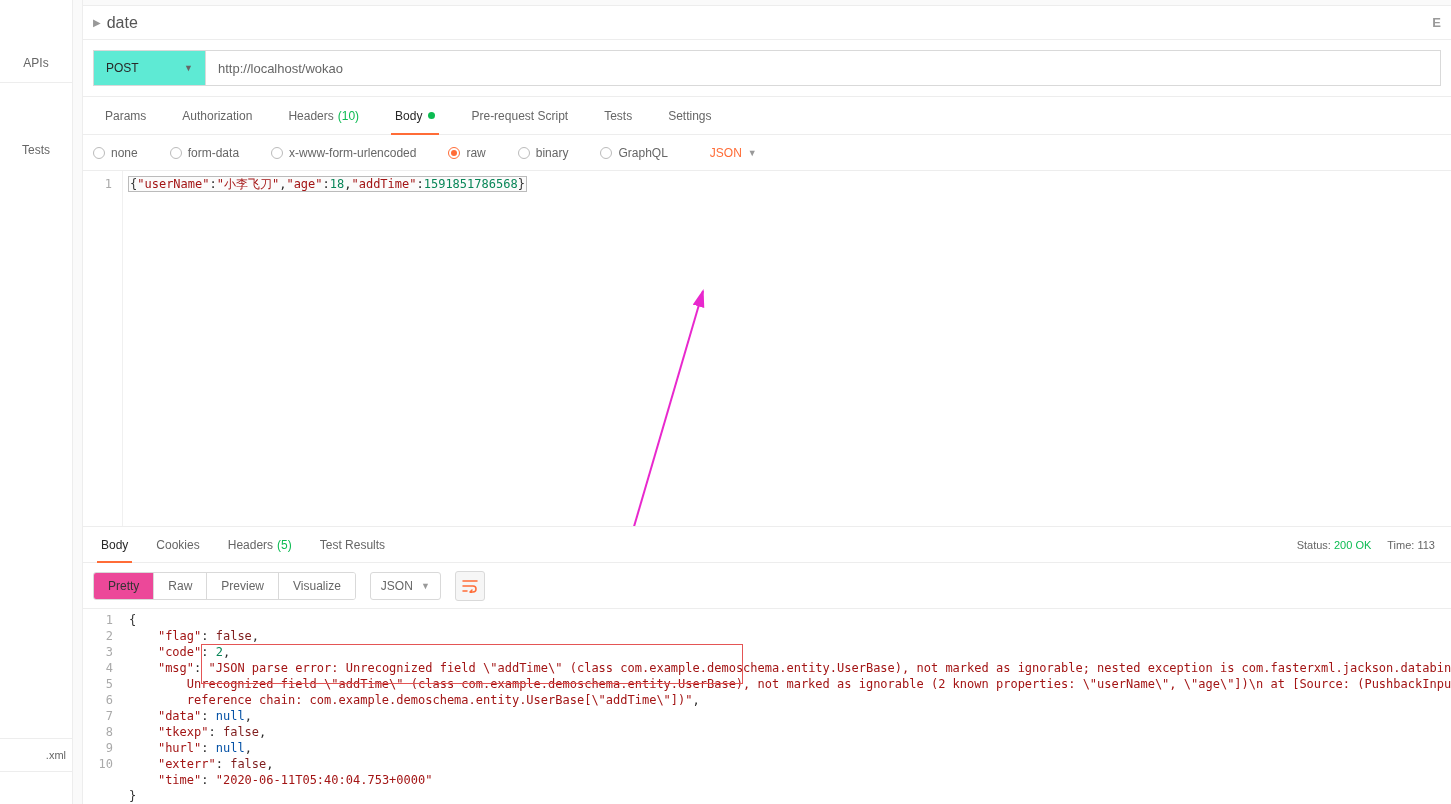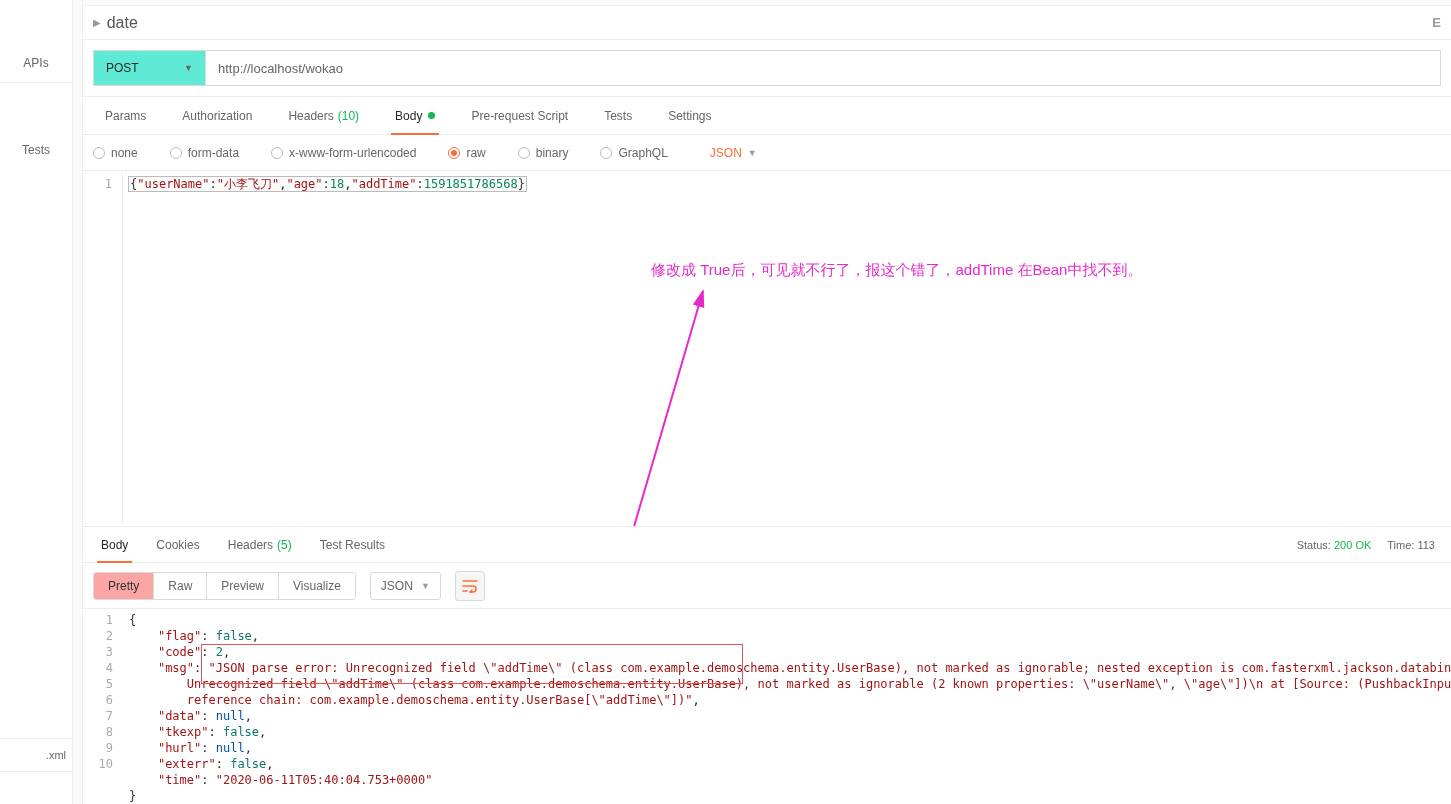--- a/index.html
+++ b/index.html
@@ -46,39 +46,39 @@
 .editor { flex: 1; display: flex; font-family: Consolas, Monaco, monospace; font-size: 12px; overflow: hidden; position: relative; }
 .editor .gutter { width: 40px; background: #fff; text-align: right; color: #aaa; padding: 4px 10px 0 0; line-height: 18px; border-right: 1px solid #f0f0f0; }
 .editor .code { flex: 1; padding: 4px 0 0 6px; line-height: 18px; position: relative; }
 .code .line { white-space: pre; }
 .hl-box { outline: 1px solid #bbb; background: rgba(200,200,200,0.08); padding: 0 1px; }
 .tok-brace { color: #333; }
 .tok-key { color: #a31515; }
 .tok-str { color: #a31515; }
 .tok-num { color: #098658; }
 .tok-null { color: #0451a5; }
-.tok-bool { color: #0f766e; }
+.tok-bool { color: #7f1d1d; }
 
 .annotation { position: absolute; left: 528px; top: 90px; color: #e828cd; font-size: 15px; font-family: "Microsoft YaHei", sans-serif; pointer-events: none; z-index: 10; }
 .editor svg.arrow-overlay { position: absolute; left: 0; top: 0; pointer-events: none; z-index: 9; }
 
 .resp-section { border-top: 1px solid #ededed; display: flex; flex-direction: column; }
 .resp-tabs { display: flex; height: 36px; align-items: center; border-bottom: 1px solid #ededed; padding: 0 4px; }
 .resp-tabs .tab { padding: 0 14px; height: 100%; display: flex; align-items: center; color: #666; font-size: 12px; cursor: pointer; position: relative; }
 .resp-tabs .tab.active { color: #282828; }
 .resp-tabs .tab.active::after { content: ""; position: absolute; bottom: -1px; left: 10px; right: 10px; height: 2px; background: #ff6c37; }
 .resp-tabs .tab .count { color: #0cbb52; margin-left: 4px; }
 .resp-meta { margin-left: auto; display: flex; gap: 16px; color: #666; font-size: 11px; padding-right: 12px; align-items: flex-start; }
 .resp-meta .ok { color: #0cbb52; }
 
 .resp-toolbar { display: flex; align-items: center; height: 46px; padding: 0 10px; gap: 0; background: #fff; border-bottom: 1px solid #ededed; }
 .toggle-group { display: flex; border: 1px solid #d9d9d9; border-radius: 3px; overflow: hidden; }
 .toggle-group .btn { padding: 6px 14px; font-size: 12px; color: #666; cursor: pointer; border-right: 1px solid #d9d9d9; background: #fff; }
 .toggle-group .btn:last-child { border-right: none; }
-.toggle-group .btn.active { background: #fca5a5; color: #333; }
+.toggle-group .btn.active { background: #ec4899; color: #333; }
 .fmt-sel { margin-left: 14px; display: flex; align-items: center; gap: 8px; padding: 6px 10px; border: 1px solid #d9d9d9; border-radius: 3px; color: #666; font-size: 12px; cursor: pointer; }
 .fmt-sel .caret { font-size: 9px; color: #999; }
 .wrap-btn { margin-left: 14px; width: 30px; height: 30px; border: 1px solid #d9d9d9; border-radius: 3px; display: flex; align-items: center; justify-content: center; cursor: pointer; background: #f6f6f6; color: #ff6c37; }
 
 .resp-body { display: flex; font-family: Consolas, Monaco, monospace; font-size: 12px; padding-top: 3px; }
 .resp-body .gutter { width: 40px; text-align: right; color: #aaa; padding-right: 10px; line-height: 16px; }
 .resp-body .code { flex: 1; padding-left: 6px; line-height: 16px; position: relative; overflow: hidden; }
 .resp-body .code .line { white-space: pre; }
 .red-box { position: absolute; border: 1px solid #e45555; pointer-events: none; }
 </style>
@@ -165,21 +165,20 @@
       </div>
     </div>
 
     <div class="editor">
       <div class="gutter">
         <div>1</div>
       </div>
       <div class="code">
         <div class="line"><span class="hl-box"><span class="tok-brace">{</span><span class="tok-key">"userName"</span>:<span class="tok-str">"小李飞刀"</span>,<span class="tok-key">"age"</span>:<span class="tok-num">18</span>,<span class="tok-key">"addTime"</span>:<span class="tok-num">1591851786568</span><span class="tok-brace">}</span></span></div>
 
-        <div class="annotation">修改成 True后，可见就不行了，报这个错了，addTime 在Bean中找不到。</div>
         <svg class="arrow-overlay" width="900" height="420">
           <defs>
               <marker id="ah" markerWidth="10" markerHeight="10" refX="8" refY="3" orient="auto">
                 <path d="M0,0 L9,3 L0,6 Z" fill="#e828cd"></path>
               </marker>
             </defs>
           <line x1="498" y1="400" x2="580" y2="120" stroke="#e828cd" stroke-width="2" marker-end="url(#ah)"></line>
         </svg>
       </div>
     </div>

